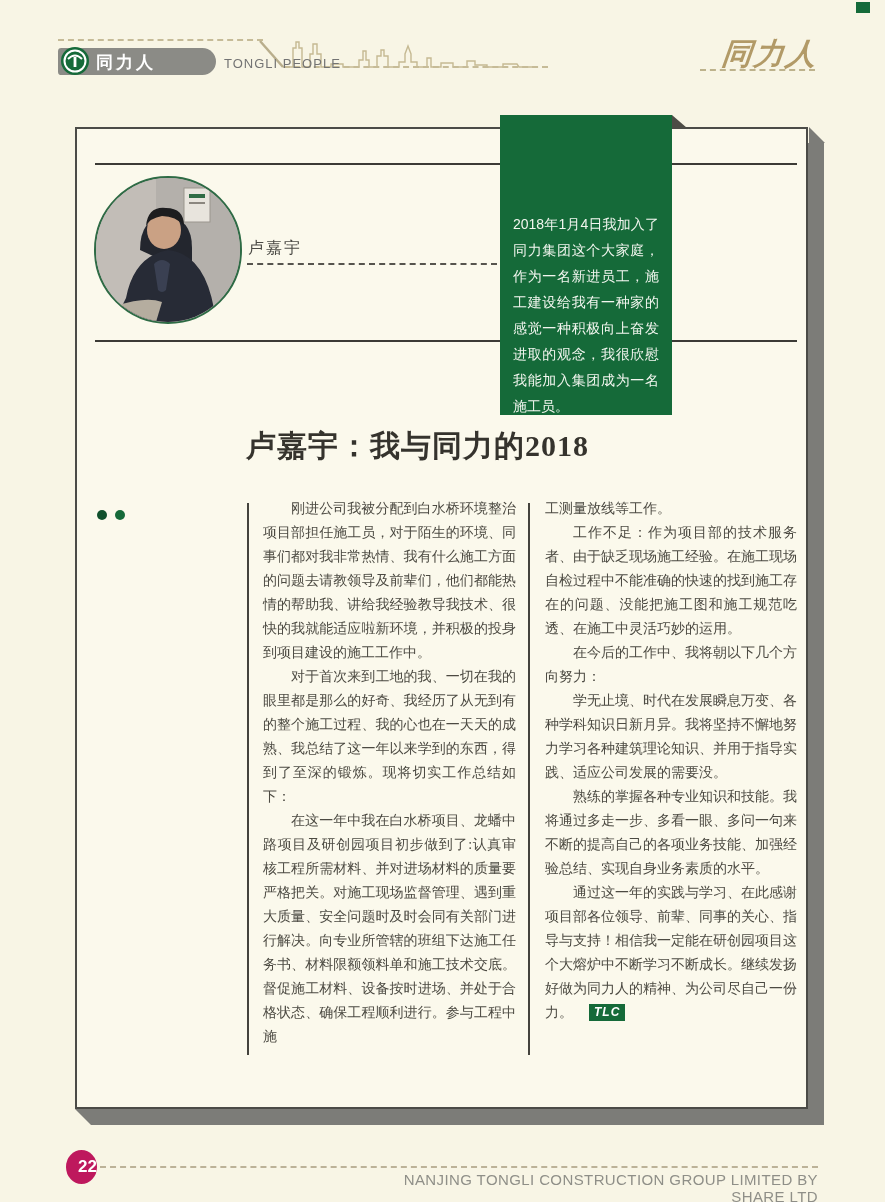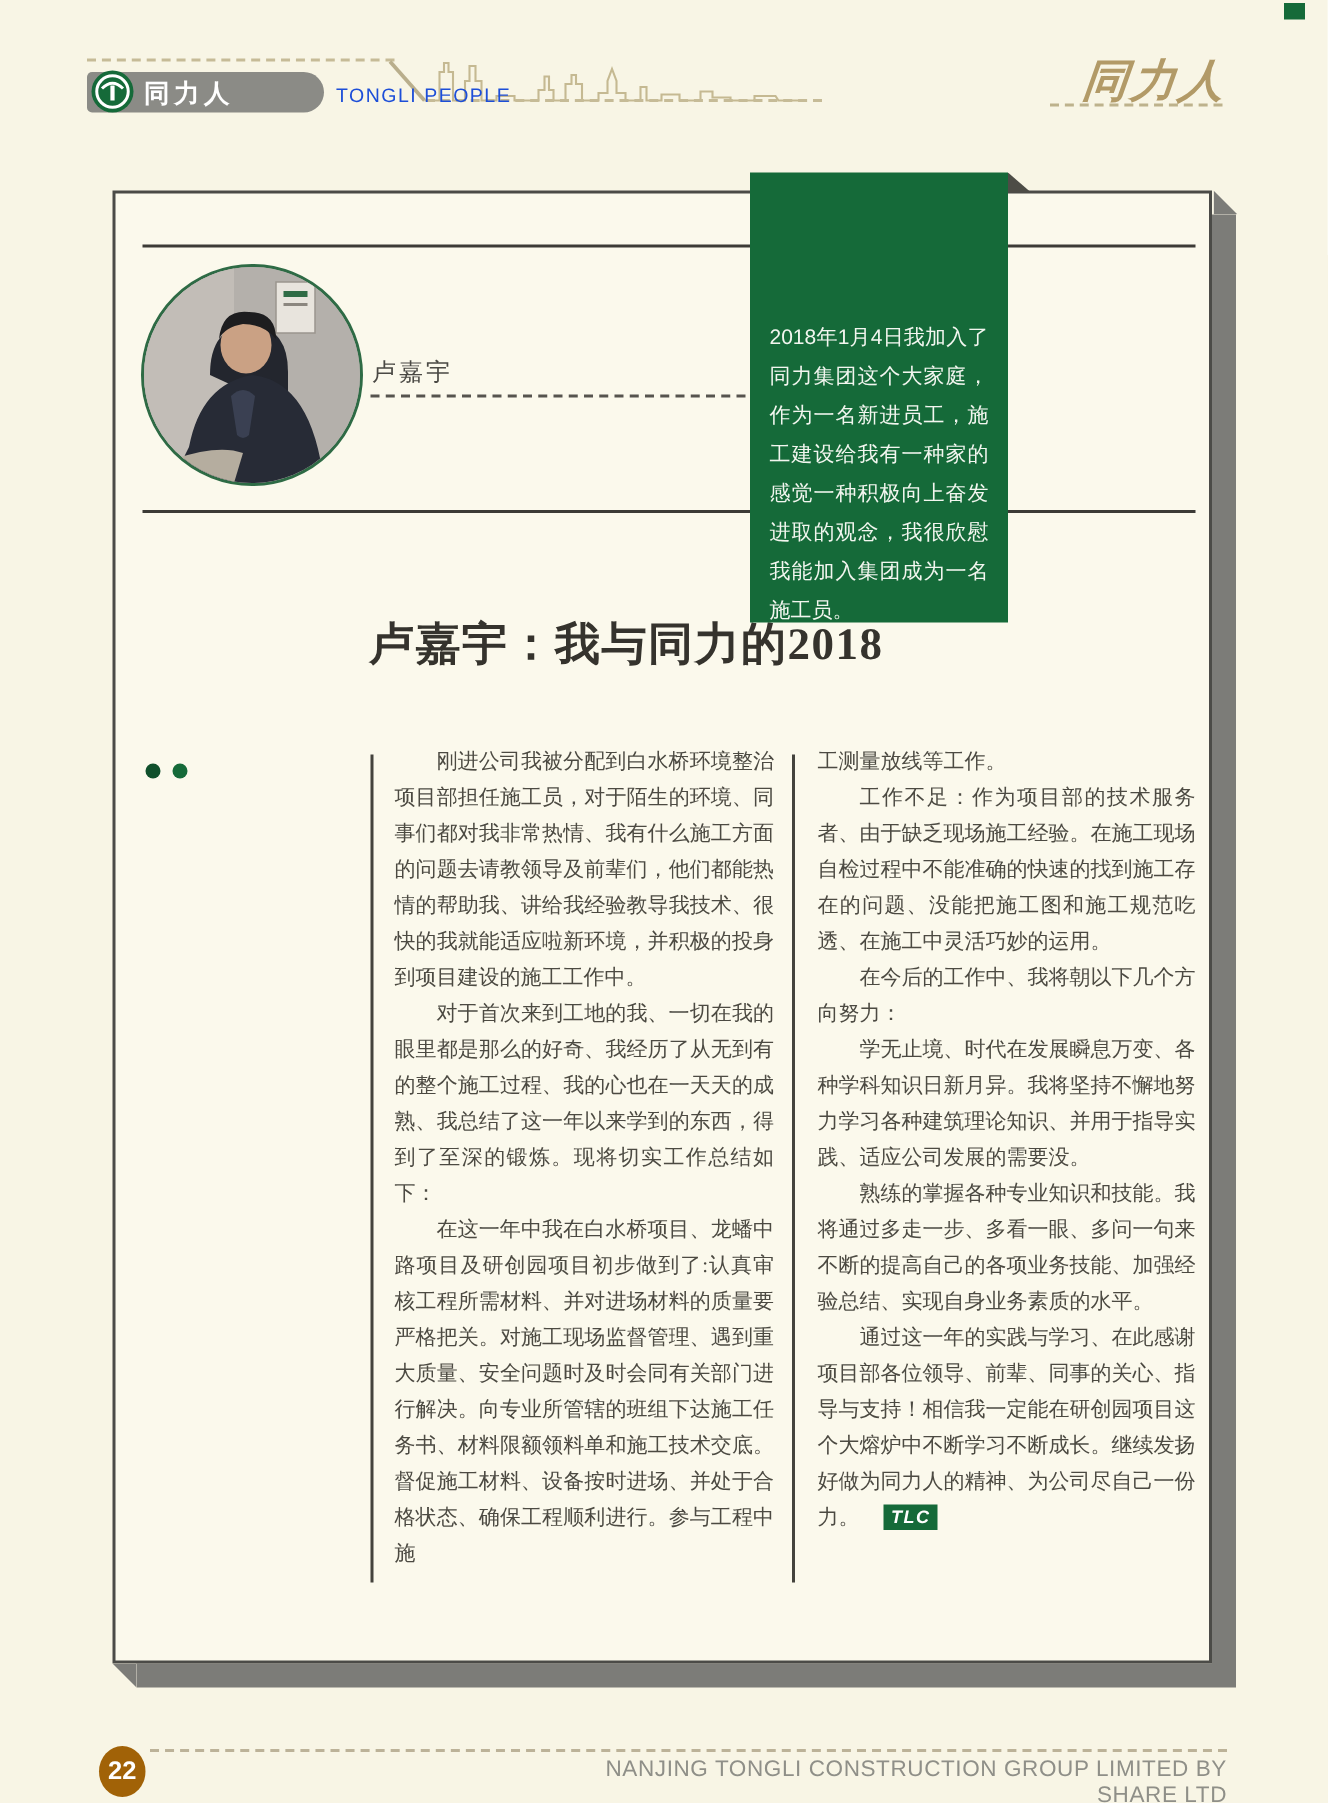--- a/index.html
+++ b/index.html
@@ -7,21 +7,21 @@
         font-family:"Liberation Sans",sans-serif;padding-left:44px;}
 
   
   .hdr-dash-left{position:absolute;left:58px;top:39px;width:205px;border-top:2px dashed #c6bb97;}
   .hdr-skyline{position:absolute;left:255px;top:36px;}
   .hdr-banner{position:absolute;left:58px;top:48px;width:158px;height:27px;background:#8b8b86;
               border-radius:4px 16px 16px 4px;}
   .hdr-logo{position:absolute;left:60px;top:46px;}
   .hdr-banner-title{position:absolute;left:96px;top:51px;color:#ffffff;font-size:17px;font-weight:bold;
                     letter-spacing:3px;}
-  .hdr-banner-sub{position:absolute;left:224px;top:56px;color:#1d4ed8;font-size:13px;letter-spacing:1px;}
+  .hdr-banner-sub{position:absolute;left:224px;top:56px;color:#737373;font-size:13px;letter-spacing:1px;}
   .hdr-callig{position:absolute;left:722px;top:34px;width:100px;color:#b29a67;font-size:30px;
               font-weight:bold;font-style:italic;font-family:"Liberation Serif",serif;
               letter-spacing:2px;transform:skewX(-6deg);}
   .hdr-callig-dash{position:absolute;left:700px;top:69px;width:115px;border-top:2px dashed #bdb28c;}
   .corner-mark{position:absolute;left:856px;top:2px;width:14px;height:11px;background:#156a39;}
 
   
   .card{position:absolute;left:75px;top:127px;width:729px;height:978px;background:#fbf9ec;
         border:2px solid #4b4b47;box-shadow:16px 16px 0 0 #7c7c78;}
   .bevel-tr{position:absolute;left:809px;top:127px;width:16px;height:16px;background:#7c7c78;
@@ -36,21 +36,21 @@
          border:2px solid #2e6b45;overflow:hidden;background:#b7b3ae;}
   .person-name{position:absolute;left:248px;top:238px;font-size:16px;color:#4a4944;letter-spacing:2px;}
   .name-dash{position:absolute;left:247px;top:263px;width:250px;border-top:2px dashed #56544e;}
 
   .ribbon{position:absolute;left:500px;top:115px;width:172px;height:300px;background:#156a39;z-index:6;}
   .ribbon-fold{position:absolute;left:672px;top:115px;width:15px;height:13px;background:#4d4c46;z-index:5;
                clip-path:polygon(0 0,100% 100%,0 100%);}
   .ribbon-text{position:absolute;left:13px;top:96px;width:146px;color:#f2f6ef;font-size:14px;
                line-height:26px;text-align:justify;}
 
-  .article-title{position:absolute;left:95px;top:409px;width:645px;text-align:center;
+  .article-title{position:absolute;left:95px;top:426px;width:645px;text-align:center;
                  font-family:"Liberation Serif",serif;font-weight:bold;font-size:30px;color:#35332d;
                  letter-spacing:1px;}
 
   .quote-dots{position:absolute;left:97px;top:506px;}
   .dot{display:inline-block;width:10px;height:10px;border-radius:50%;margin-right:8px;}
   .dot1{background:#10502c;}
   .dot2{background:#156a39;}
   .sidebar-quote{position:absolute;left:95px;top:536px;width:142px;font-weight:bold;font-size:16px;
                  line-height:36px;color:#2e2d28;text-align:justify;}
 
@@ -64,22 +64,22 @@
   .col2{left:545px;width:252px;}
   .col p{margin:0;text-indent:2em;}
   .col p.no-indent{text-indent:0;}
   .tlc-badge{display:inline-block;background:#156a39;color:#ffffff;font-family:"Liberation Sans",sans-serif;
              font-style:italic;font-weight:bold;font-size:12px;line-height:15px;padding:1px 5px;
              margin-left:16px;letter-spacing:1px;text-indent:0;vertical-align:1px;}
 
   
   .footer-dash{position:absolute;left:100px;top:1166px;width:718px;border-top:2px dashed #bcb298;}
   .page-badge{position:absolute;left:66px;top:1150px;width:31px;height:34px;border-radius:50%;
-              background:#a16207;color:#ffffff;font-size:17px;font-weight:bold;text-align:center;
-              line-height:34px;margin-top:14px;}
+              background:#be185d;color:#ffffff;font-size:17px;font-weight:bold;text-align:right;
+              line-height:34px;}
   .footer-company{position:absolute;left:400px;top:1171px;width:418px;text-align:right;
                   font-size:15px;color:#8f8f88;letter-spacing:0.4px;}
 </style>
 </head>
 <body>
 
 <div class="page">
 
   <div class="hdr-dash-left"></div>
 

